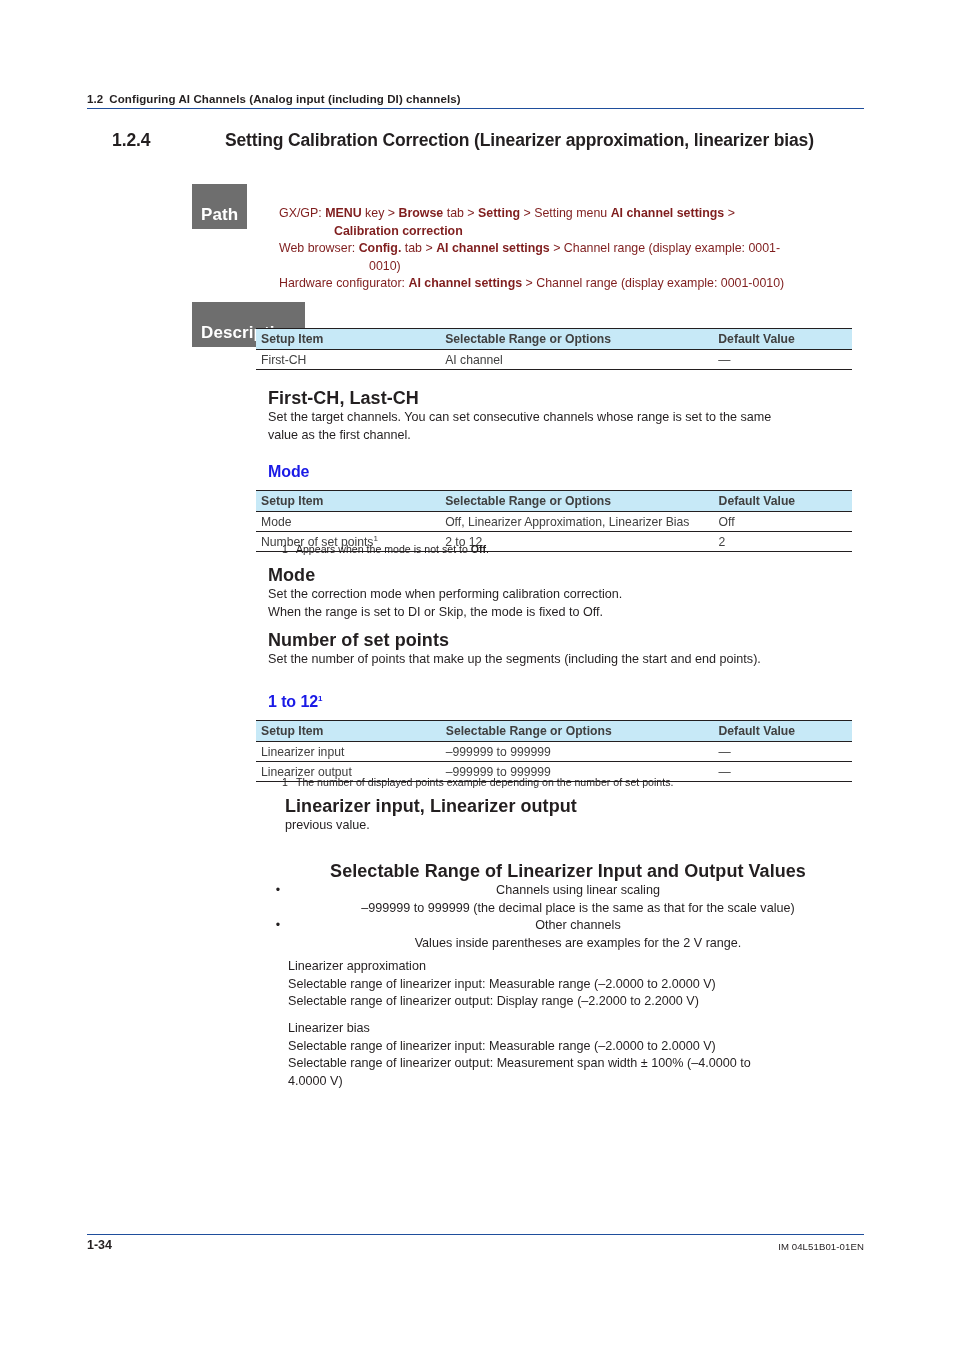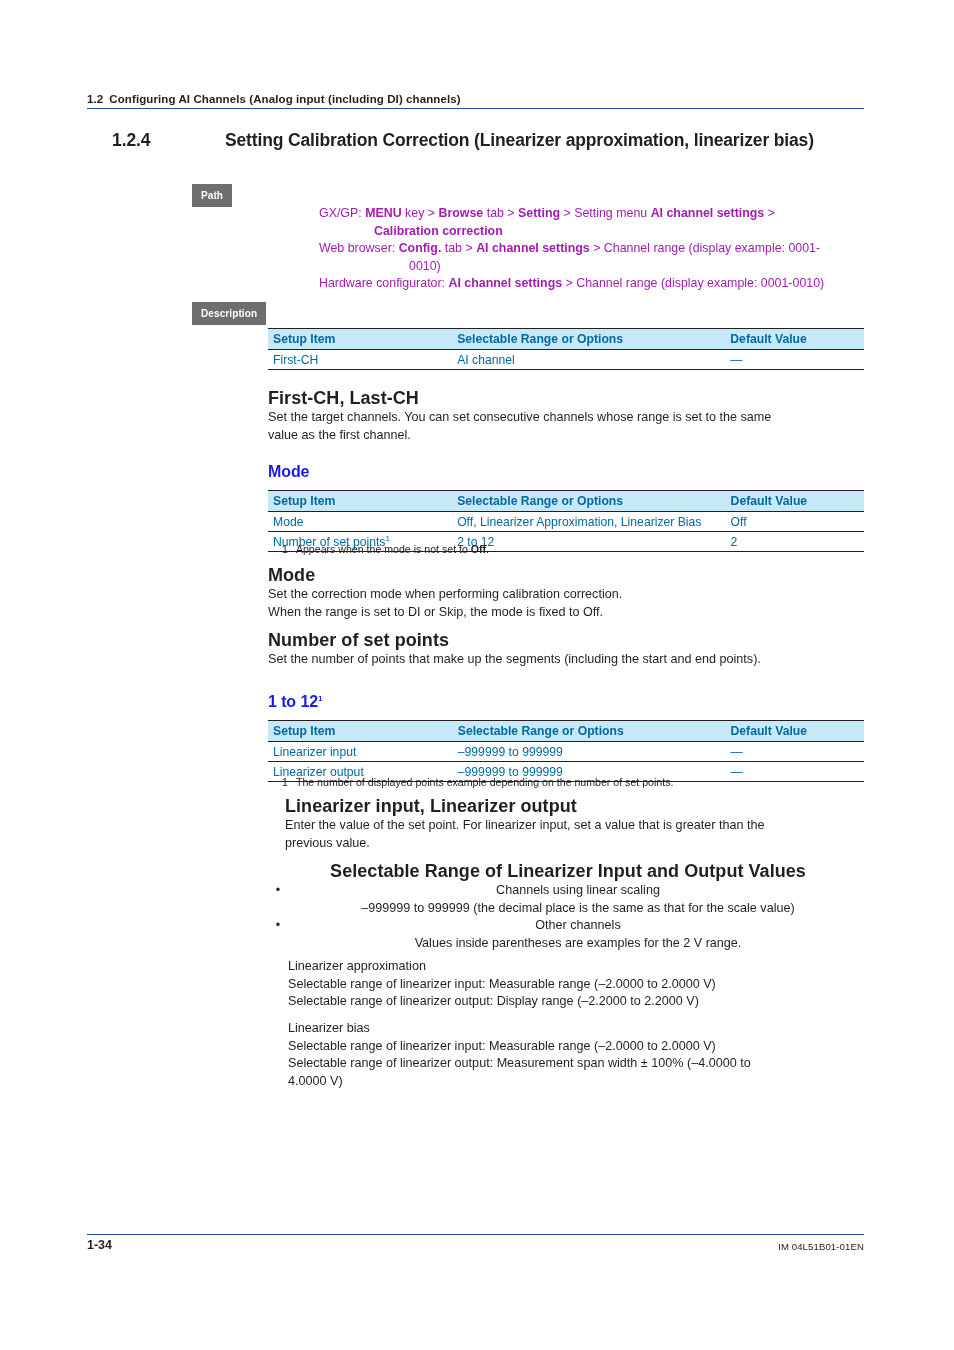--- a/index.html
+++ b/index.html
@@ -61,53 +61,52 @@
     font-weight: bold;
     letter-spacing: -0.15px;
     white-space: nowrap;
   }
 
   
   .badge {
     position: absolute;
     background: #6e6e6e;
     color: #ffffff;
-    font-size: 10px;
+    font-size: 17px;
     font-weight: bold;
     line-height: 1;
-    padding: 7px 9px 6px 9px;
+    padding: 22px 9px 6px 9px;
     letter-spacing: 0.1px;
   }
   #badge-path { left: 192px; top: 184px; }
   #badge-desc { left: 192px; top: 302px; }
 
   
   .path-block {
     position: absolute;
     left: 279px;
     top: 205px;
     width: 590px;
     font-size: 12.4px;
     line-height: 17.6px;
-    color: #a21caf;
-    margin-left: 40px;
+    color: #7f1d1d;
   }
   .path-line { margin: 0; }
   .path-indent { padding-left: 55px; }
   .path-indent2 { padding-left: 90px; }
   b { font-weight: bold; }
 
   
   .tbl {
     position: absolute;
     border-collapse: collapse;
     width: 596px;
-    left: 268px;
+    left: 256px;
     font-size: 12.2px;
-    color: #0369a1;
+    color: #404040;
   }
   .tbl th {
     background: #c7e9f7;
     font-weight: bold;
     text-align: left;
     padding: 3px 2px 3px 5px;
     border-bottom: 1.2px solid #231f20;
     border-top: 1.2px solid #231f20;
     font-size: 12.2px;
     line-height: 14px;
@@ -318,21 +317,20 @@
       </tr>
     </tbody>
   </table>
 
   <div class="blk" id="blk-1to12-fn">
     <p class="fn"><span class="fn-num">1</span><span>The number of displayed points example depending on the number of set points.</span></p>
   </div>
 
   <div class="blk" id="blk-lin-io">
     <p class="h-bold">Linearizer input, Linearizer output</p>
-    <p class="p">Enter the value of the set point. For linearizer input, set a value that is greater than the</p>
     <p class="p">previous value.</p>
   </div>
 
   <div class="blk" id="blk-selrange">
     <p class="h-bold">Selectable Range of Linearizer Input and Output Values</p>
     <div class="bullet-row">
       <span class="bullet-dot">•</span>
       <span class="bullet-body">Channels using linear scaling</span>
     </div>
     <div class="p sub-ind">–999999 to 999999 (the decimal place is the same as that for the scale value)</div>

